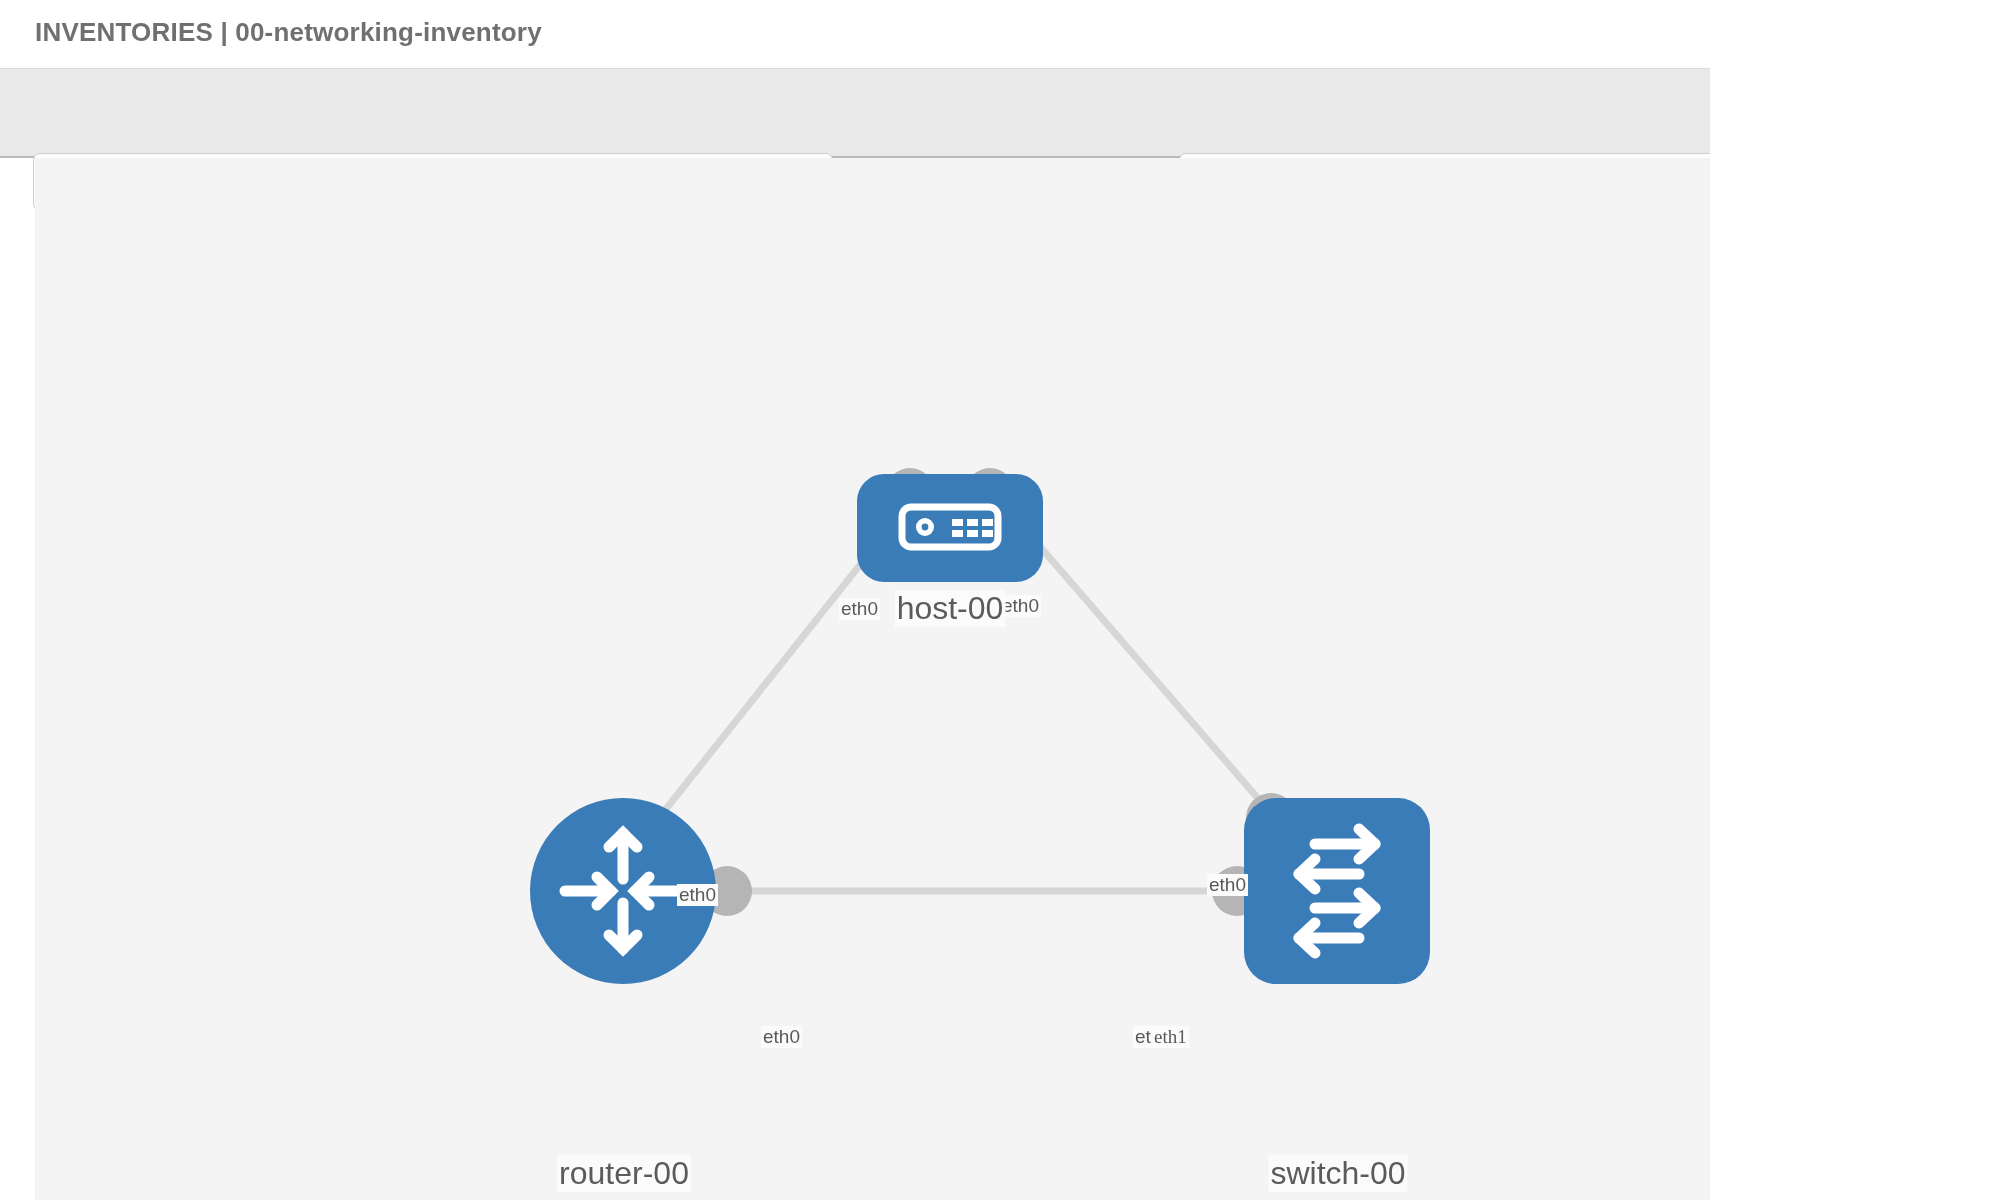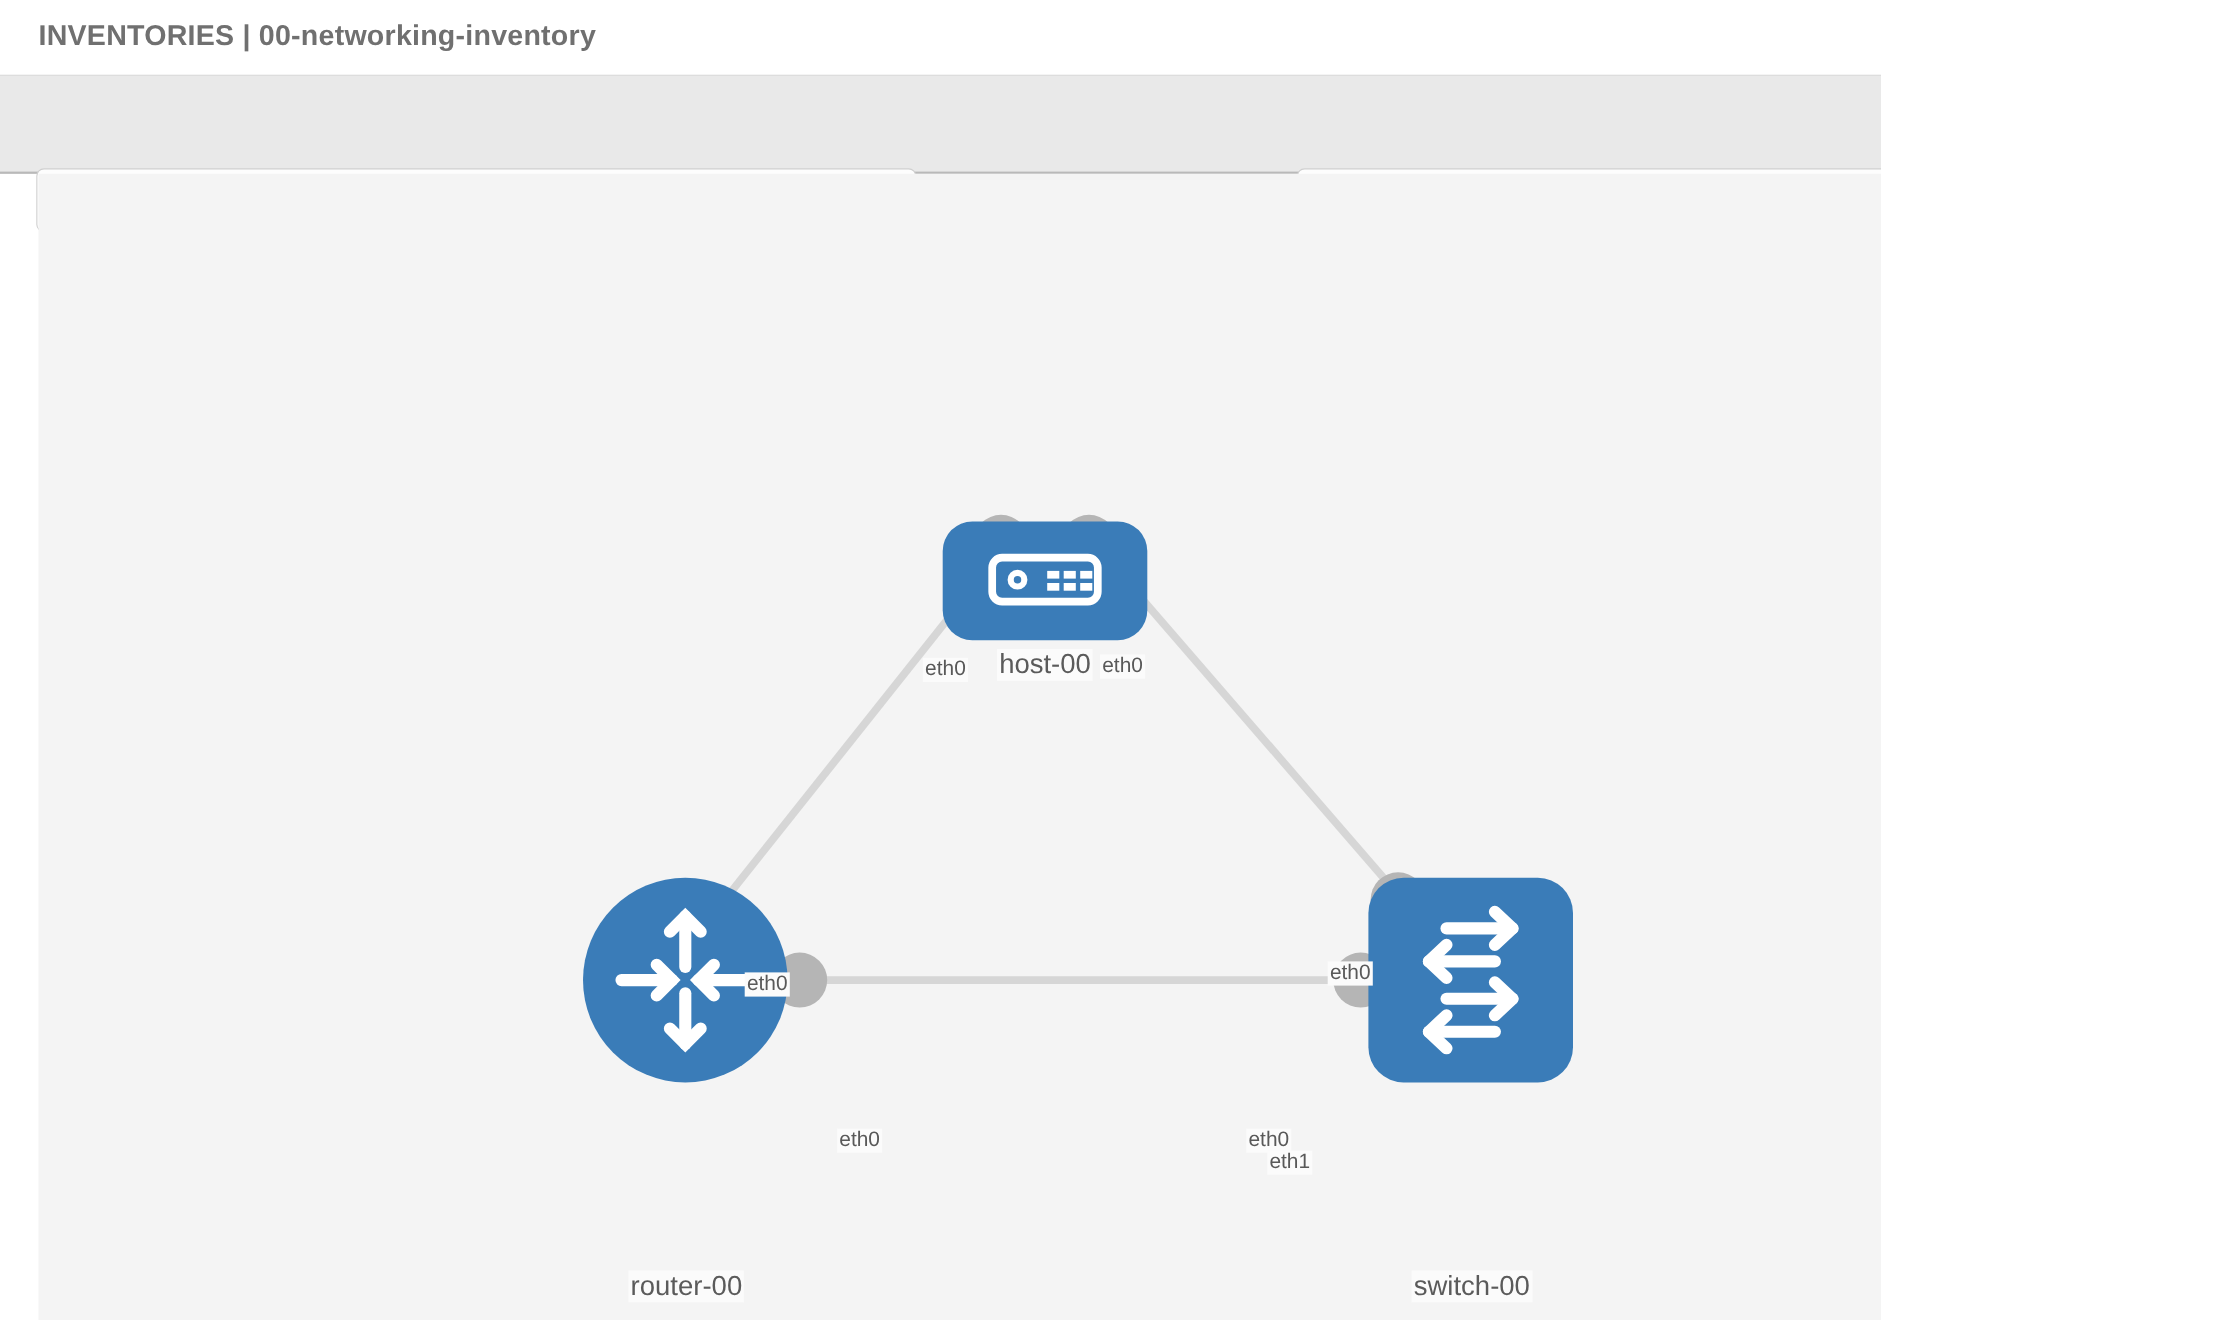--- a/index.html
+++ b/index.html
@@ -116,21 +116,21 @@
     height: 1042px;
     background: #f4f4f4;
     overflow: hidden;
     margin-left: 35px;
   }
   .topology-svg { position: absolute; left: 0; top: 0; }
 
   
   .nlabel {
     position: absolute;
-    font-size: 25px;
+    font-size: 32px;
     color: #5b5b5b;
     background: #fbfbfb;
     white-space: nowrap;
     padding: 0 2px;
     transform: translateX(-50%);
   }
   .elabel {
     position: absolute;
     font-size: 19px;
     color: #595959;
@@ -315,21 +315,21 @@
         </g>
       </g>
     </svg>
 
     <div class="elabel" style="left:804px; top:440px;">eth0</div>
     <div class="elabel" style="left:965px; top:437px;">eth0</div>
     <div class="elabel" style="left:642px; top:726px;">eth0</div>
     <div class="elabel" style="left:1172px; top:716px;">eth0</div>
     <div class="elabel" style="left:726px; top:868px;">eth0</div>
     <div class="elabel" style="left:1098px; top:868px;">eth0</div>
-    <div class="elabel" style="left:1117px; top:888px;">eth1</div>
+    <div class="elabel" style="left:1117px; top:868px;font-family:Liberation Serif, serif;">eth1</div>
 
     <div class="nlabel" style="left:915px; top:432px;">host-00</div>
     <div class="nlabel" style="left:589px; top:997px;">router-00</div>
     <div class="nlabel" style="left:1303px; top:997px;">switch-00</div>
   </div>
 
 
 </div>
 
 </body></html>

